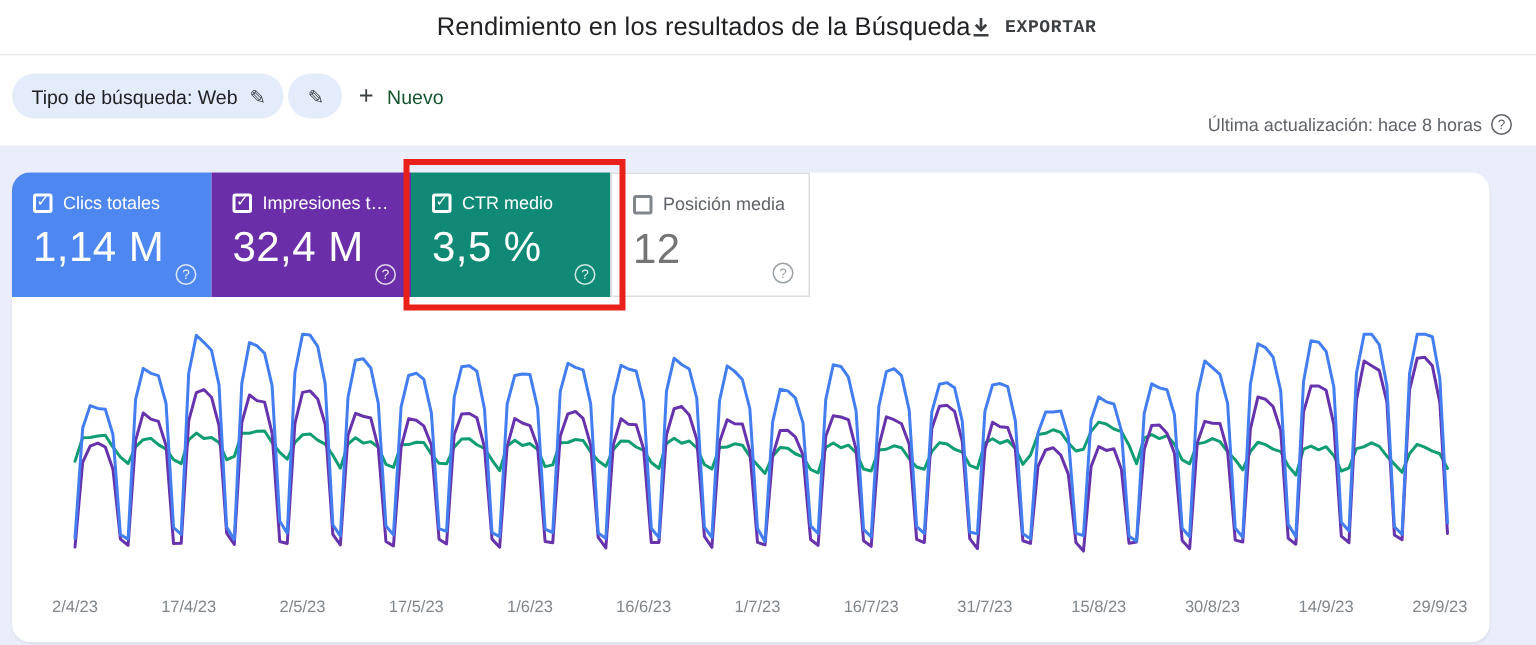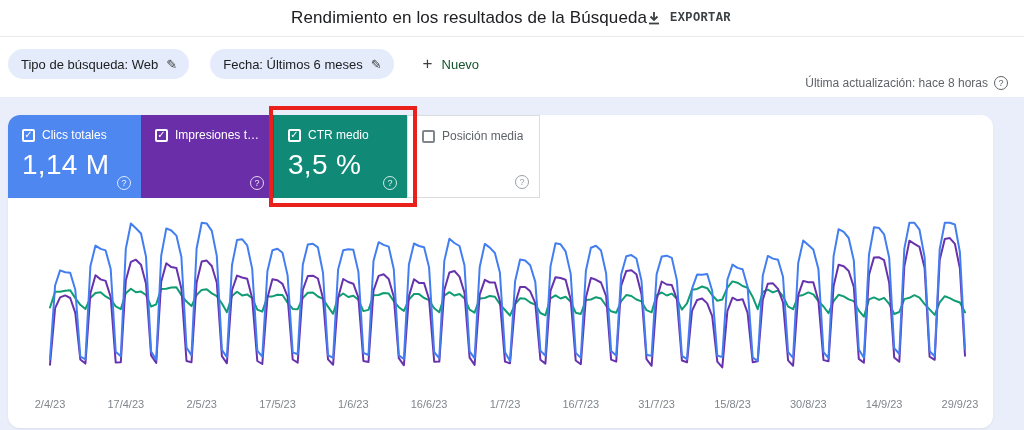--- a/index.html
+++ b/index.html
@@ -10,21 +10,21 @@
   .header { height:37px; background:#fff; border-bottom:1px solid #e8eaed;
             display:flex; align-items:center; justify-content:center; padding:0 16px 0 14px; }
   .page-title { font-size:17px; font-weight:500; color:#202124; letter-spacing:.1px; }
   .export-btn { display:flex; align-items:center; gap:9px; background:none; border:none;
                 cursor:pointer; color:#3c4043; font-family:inherit; }
   .export-label { font-size:12px; font-weight:700; letter-spacing:.4px; color:#3c4043;font-family:Liberation Mono, monospace; }
 
   
   .filter-bar { height:60px; background:#fff; display:flex; align-items:center;
                 justify-content:space-between; padding:0 16px 6px 8px; }
-  .chips { display:flex; align-items:center; gap:21px; }
+  .chips { display:flex; align-items:center; gap:3px; }
   .chip { display:flex; align-items:center; gap:8px; height:30px; padding:0 12px 0 13px;
           background:#e4ebfa; border:none; border-radius:16px; cursor:pointer; font-family:inherit; }
   .chip-label { font-size:13px; font-weight:500; color:#202124; }
   .pencil { font-size:13px; color:#3c4043; }
   .new-btn { display:flex; align-items:center; gap:9px; background:none; border:none;
              cursor:pointer; margin-left:8px; font-family:inherit; }
   .plus { font-size:17px; color:#3c4043; font-weight:400; }
   .new-label { font-size:13px; font-weight:500; color:#14532d; }
   .last-update { display:flex; align-items:center; gap:6px; font-size:12px; color:#5f6368;margin-top:38px; }
 
@@ -74,21 +74,20 @@
   </button>
 </div>
 
 <div class="filter-bar">
   <div class="chips">
     <button class="chip">
       <span class="chip-label">Tipo de búsqueda: Web</span>
       <span class="pencil">✎</span>
     </button>
     <button class="chip">
-      <span class="chip-label">Fecha: Últimos 6 meses</span>
       <span class="pencil">✎</span>
     </button>
     <button class="new-btn">
       <span class="plus">+</span>
       <span class="new-label">Nuevo</span>
     </button>
   </div>
   <div class="last-update">
     <span>Última actualización: hace 8 horas</span>
     <span class="help" style="position:static; border-color:#5f6368; color:#5f6368;">?</span>
@@ -105,35 +104,37 @@
           <span class="tile-label">Clics totales</span>
         </div>
         <div class="tile-value">1,14 M</div>
         <span class="help">?</span>
       </div>
       <div class="tile" style="background: rgb(106, 47, 168);">
         <div class="tile-head">
           <span class="cb">✓</span>
           <span class="tile-label">Impresiones totales</span>
         </div>
+        <div class="tile-value">32,4 M</div>
         <span class="help">?</span>
       </div>
       <div class="tile" style="background: rgb(16, 138, 119);">
         <div class="tile-head">
           <span class="cb">✓</span>
           <span class="tile-label">CTR medio</span>
         </div>
         <div class="tile-value">3,5 %</div>
         <span class="help">?</span>
       </div>
       <div class="tile unsel">
         <div class="tile-head">
           <span class="cb"></span>
           <span class="tile-label">Posición media</span>
         </div>
+        <div class="tile-value">12</div>
         <span class="help">?</span>
       </div>
     </div>
 
     <div class="highlight-box" style="border-color: rgb(232, 34, 26);"></div>
 
     <div class="chart-wrap">
       <svg id="chart-svg" width="985" height="230" viewBox="0 0 985 230">
           <polyline points="42.0,109.5 47.1,93.8 52.1,93.7 57.2,92.7 62.2,92.2 67.3,100.1 72.3,106.8 77.4,111.0 82.4,99.9 87.5,95.1 92.6,94.2 97.6,98.4 102.7,101.4 107.7,108.4 112.8,111.1 117.8,95.2 122.9,90.7 127.9,94.3 133.0,93.6 138.0,97.0 143.1,108.5 148.2,106.3 153.2,90.9 158.3,90.8 163.3,89.5 168.4,89.3 173.4,97.1 178.5,103.6 183.5,108.1 188.6,97.0 193.7,91.9 198.7,91.3 203.8,95.4 208.8,98.1 213.9,105.5 218.9,114.2 224.0,98.0 229.0,93.8 234.1,97.4 239.2,96.4 244.2,100.2 249.3,111.6 254.3,113.6 259.4,98.5 264.4,98.4 269.5,96.8 274.5,97.0 279.6,104.7 284.7,110.9 289.7,111.2 294.8,100.1 299.8,94.7 304.9,94.5 309.9,98.5 315.0,100.9 320.0,108.7 325.1,115.8 330.1,99.3 335.2,95.5 340.3,99.0 345.3,97.7 350.4,101.8 355.4,113.1 360.5,111.9 365.5,97.2 370.6,97.0 375.6,95.0 380.7,95.6 385.8,103.3 390.8,109.2 395.9,112.9 400.9,101.6 406.0,96.0 411.0,96.1 416.1,100.0 421.1,102.2 426.2,110.3 431.3,114.3 436.3,97.6 441.4,94.2 446.4,97.5 451.5,96.0 456.5,100.5 461.6,111.7 466.6,114.7 471.7,100.4 476.8,100.0 481.8,97.9 486.9,98.8 491.9,106.3 497.0,112.0 502.0,117.6 507.1,106.1 512.1,100.3 517.2,100.8 522.2,104.5 527.3,106.6 532.4,115.0 537.4,117.3 542.5,100.4 547.5,97.3 552.6,100.5 557.6,98.8 562.7,103.7 567.7,114.7 572.8,116.0 577.9,102.0 582.9,101.5 588.0,99.2 593.0,100.5 598.1,107.8 603.1,113.3 608.2,114.8 613.2,103.1 618.3,97.1 623.4,98.0 628.4,101.5 633.5,103.4 638.5,112.2 643.6,114.3 648.6,97.2 653.7,94.5 658.7,97.5 663.8,95.6 668.9,100.9 673.9,111.6 679.0,105.3 684.0,91.7 689.1,90.9 694.1,88.5 699.2,90.2 704.2,97.2 709.3,102.7 714.3,101.5 719.4,89.6 724.5,83.4 729.5,84.7 734.6,88.0 739.6,89.7 744.7,98.9 749.7,111.2 754.8,94.0 759.8,91.7 764.9,94.4 770.0,92.4 775.0,98.1 780.1,108.6 785.1,111.2 790.2,97.9 795.2,96.9 800.3,94.4 805.3,96.4 810.4,103.2 815.5,108.5 820.5,115.2 825.6,103.0 830.6,96.8 835.7,98.4 840.7,101.4 845.8,103.1 850.8,112.6 855.9,118.7 861.0,101.4 866.0,99.4 871.1,101.9 876.1,99.8 881.2,105.8 886.2,116.0 891.3,114.0 896.3,101.1 901.4,99.8 906.4,97.2 911.5,99.6 916.6,106.1 921.6,111.4 926.7,116.9 931.7,104.4 936.8,98.2 941.8,100.1 946.9,102.8 951.9,104.5 957.0,114.3" fill="none" stroke="#109d73" stroke-width="2" stroke-linejoin="round" stroke-linecap="round"></polyline>
           <polyline points="42.0,166.7 47.1,110.2 52.1,99.4 57.2,97.4 62.2,100.0 67.3,114.8 72.3,161.4 77.4,165.6 82.4,95.6 87.5,77.3 92.6,81.4 97.6,82.9 102.7,99.0 107.7,164.4 112.8,164.2 117.8,82.6 122.9,63.8 127.9,61.7 133.0,66.8 138.0,85.7 143.1,157.4 148.2,165.0 153.2,83.8 158.3,65.3 163.3,69.1 168.4,70.1 173.4,90.7 178.5,163.0 183.5,164.3 188.6,84.4 193.7,63.6 198.7,62.6 203.8,68.0 208.8,84.8 213.9,158.2 218.9,165.3 224.0,92.2 229.0,77.6 234.1,79.5 239.2,80.7 244.2,100.6 249.3,163.0 254.3,166.0 259.4,100.1 264.4,81.2 269.5,82.2 274.5,85.9 279.6,98.7 284.7,161.5 289.7,164.6 294.8,91.8 299.8,78.0 304.9,77.7 309.9,80.5 315.0,100.2 320.0,161.4 325.1,166.8 330.1,99.8 335.2,81.0 340.3,84.0 345.3,85.7 350.4,99.7 355.4,163.0 360.5,163.9 365.5,92.7 370.6,77.9 375.6,76.3 380.7,80.9 385.8,98.8 390.8,160.2 395.9,167.3 400.9,98.4 406.0,81.2 411.0,84.9 416.1,85.1 421.1,101.3 426.2,163.7 431.3,163.6 436.3,92.0 441.4,74.5 446.4,73.0 451.5,78.6 456.5,94.8 461.6,159.6 466.6,166.9 471.7,96.6 476.8,81.8 481.8,84.5 486.9,84.6 491.9,102.9 497.0,163.6 502.0,165.3 507.1,105.9 512.1,89.0 517.2,88.9 522.2,93.3 527.3,105.2 532.4,161.7 537.4,165.6 542.5,92.9 547.5,79.2 552.6,80.0 557.6,81.7 562.7,101.4 567.7,162.5 572.8,166.2 577.9,99.4 582.9,79.9 588.0,81.8 593.0,84.5 598.1,98.0 603.1,161.6 608.2,163.7 613.2,87.6 618.3,72.9 623.4,72.2 628.4,76.2 633.5,96.2 638.5,161.1 643.6,167.8 648.6,101.6 653.7,83.5 658.7,86.5 663.8,87.0 668.9,101.4 673.9,162.5 679.0,164.3 684.0,112.9 689.1,102.0 694.1,100.5 699.2,105.4 704.2,118.1 709.3,163.7 714.3,169.4 719.4,113.0 724.5,99.7 729.5,102.3 734.6,101.2 739.6,114.9 744.7,164.2 749.7,163.3 754.8,101.7 759.8,85.7 764.9,85.3 770.0,90.9 775.0,104.4 780.1,162.3 785.1,167.8 790.2,97.1 795.2,82.9 800.3,84.2 805.3,84.3 810.4,102.7 815.5,162.1 820.5,163.3 825.6,87.9 830.6,66.7 835.7,68.2 840.7,73.0 845.8,88.9 850.8,160.9 855.9,164.8 861.0,76.7 866.0,59.4 871.1,59.3 876.1,62.2 881.2,84.9 886.2,159.4 891.3,163.8 896.3,68.6 901.4,42.7 906.4,45.8 911.5,48.9 916.6,69.9 921.6,158.6 926.7,161.8 931.7,61.9 936.8,40.9 941.8,40.1 946.9,45.9 951.9,70.5 957.0,157.7" fill="none" stroke="#6733ad" stroke-width="2" stroke-linejoin="round" stroke-linecap="round"></polyline>

